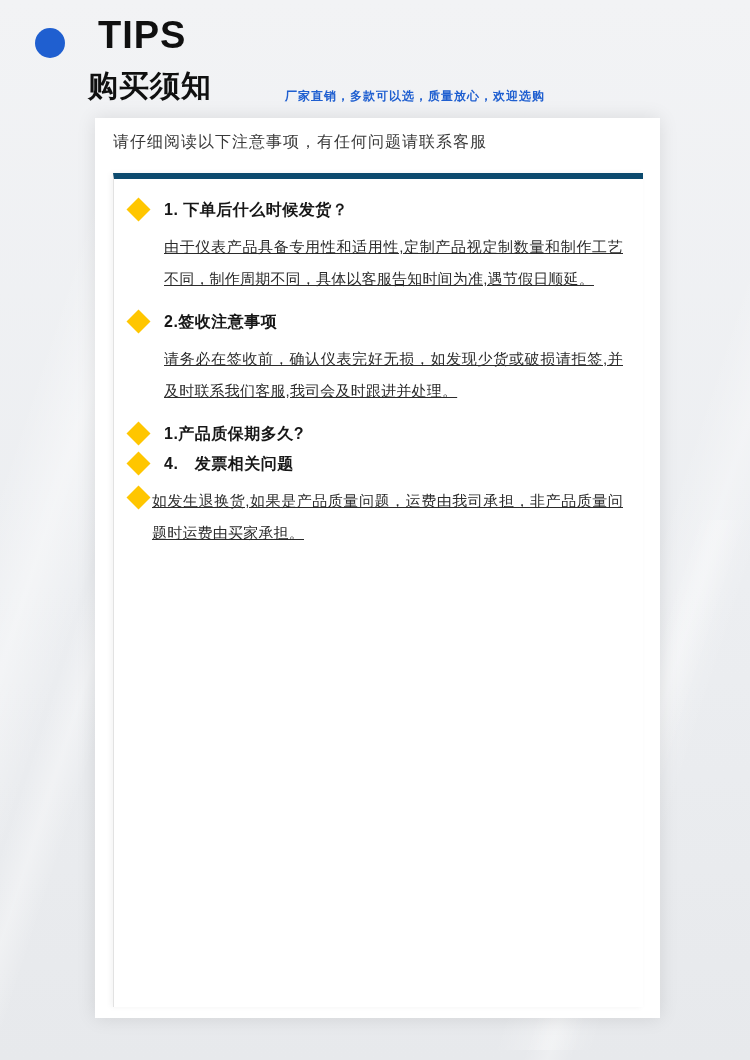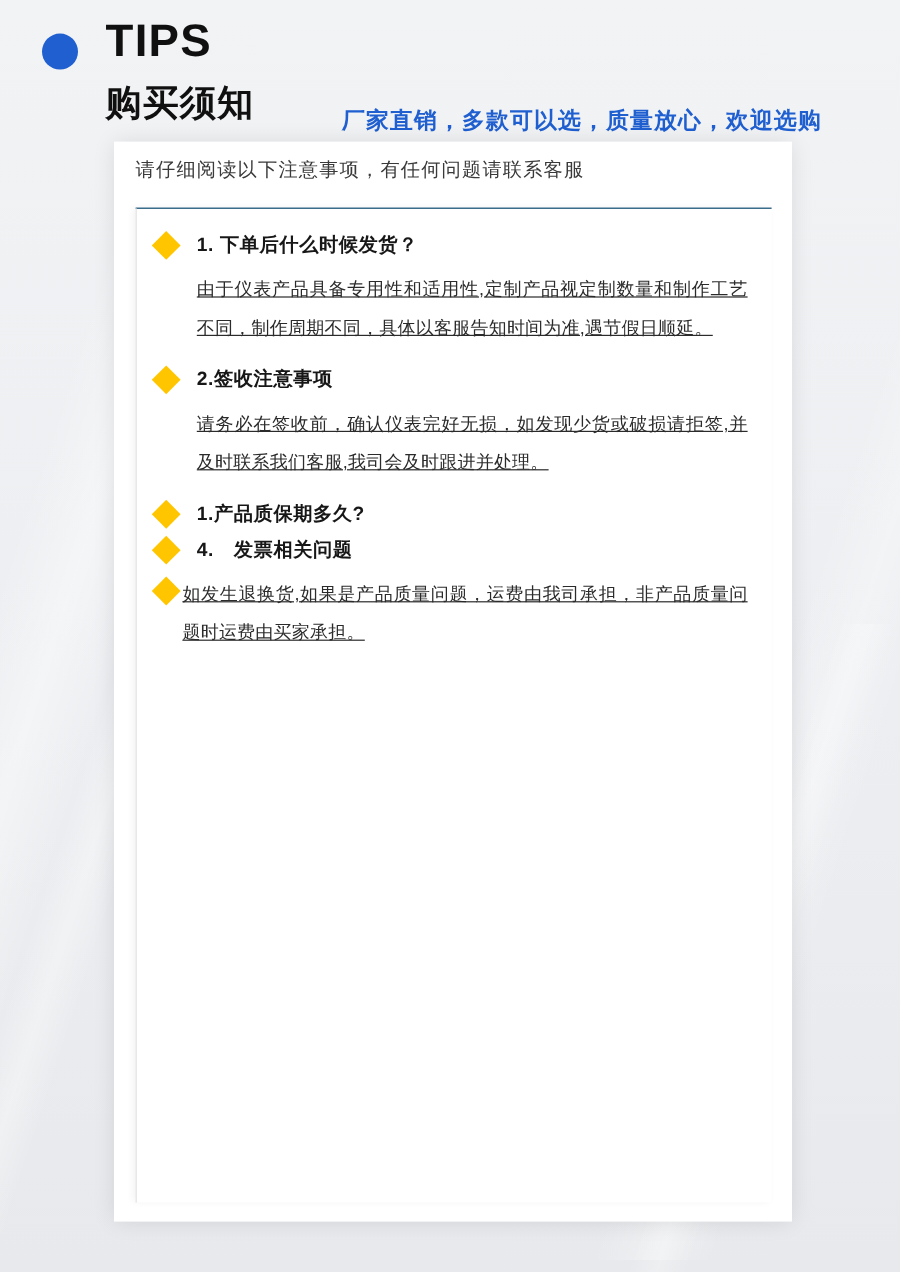--- a/index.html
+++ b/index.html
@@ -42,21 +42,21 @@
     position: absolute;
     left: 35px;
     top: 28px;
     width: 30px;
     height: 30px;
     border-radius: 50%;
     background: #1f5fd0;
   }
   .tips-title {
     position: absolute;
-    left: 88px;
+    left: 98px;
     top: 14px;
     font-size: 38px;
     font-weight: bold;
     letter-spacing: 1px;
     color: #101010;
     font-family: "Liberation Sans", sans-serif;
   }
   .sub-title {
     position: absolute;
     left: 88px;
@@ -64,21 +64,21 @@
     font-size: 30px;
     font-weight: bold;
     color: #101010;
     letter-spacing: 1px;
     text-align: center;
   }
   .slogan {
     position: absolute;
     left: 285px;
     top: 88px;
-    font-size: 19px;
+    font-size: 12px;
     font-weight: bold;
     color: #1f5fd0;
     letter-spacing: 1px;
     white-space: nowrap;
   }
 
   .card {
     position: absolute;
     left: 95px;
     top: 118px;
@@ -97,21 +97,21 @@
     letter-spacing: 1px;
   }
   .inner-box {
     position: absolute;
     left: 18px;
     top: 55px;
     width: 529px;
     height: 828px;
     background: #ffffff;
     border-left: 1px solid #e2e2e2;
-    border-top: 1px solid #0c4a6e;
+    border-top: 6px solid #0c4a6e;
     box-shadow: -2px 0 6px rgba(0,0,0,0.05);
   }
 
   .qa {
     position: relative;
     padding: 0 14px 0 10px;
   }
   .qa-item { position: relative; margin-bottom: 4px; }
   .diamond {
     position: absolute;

